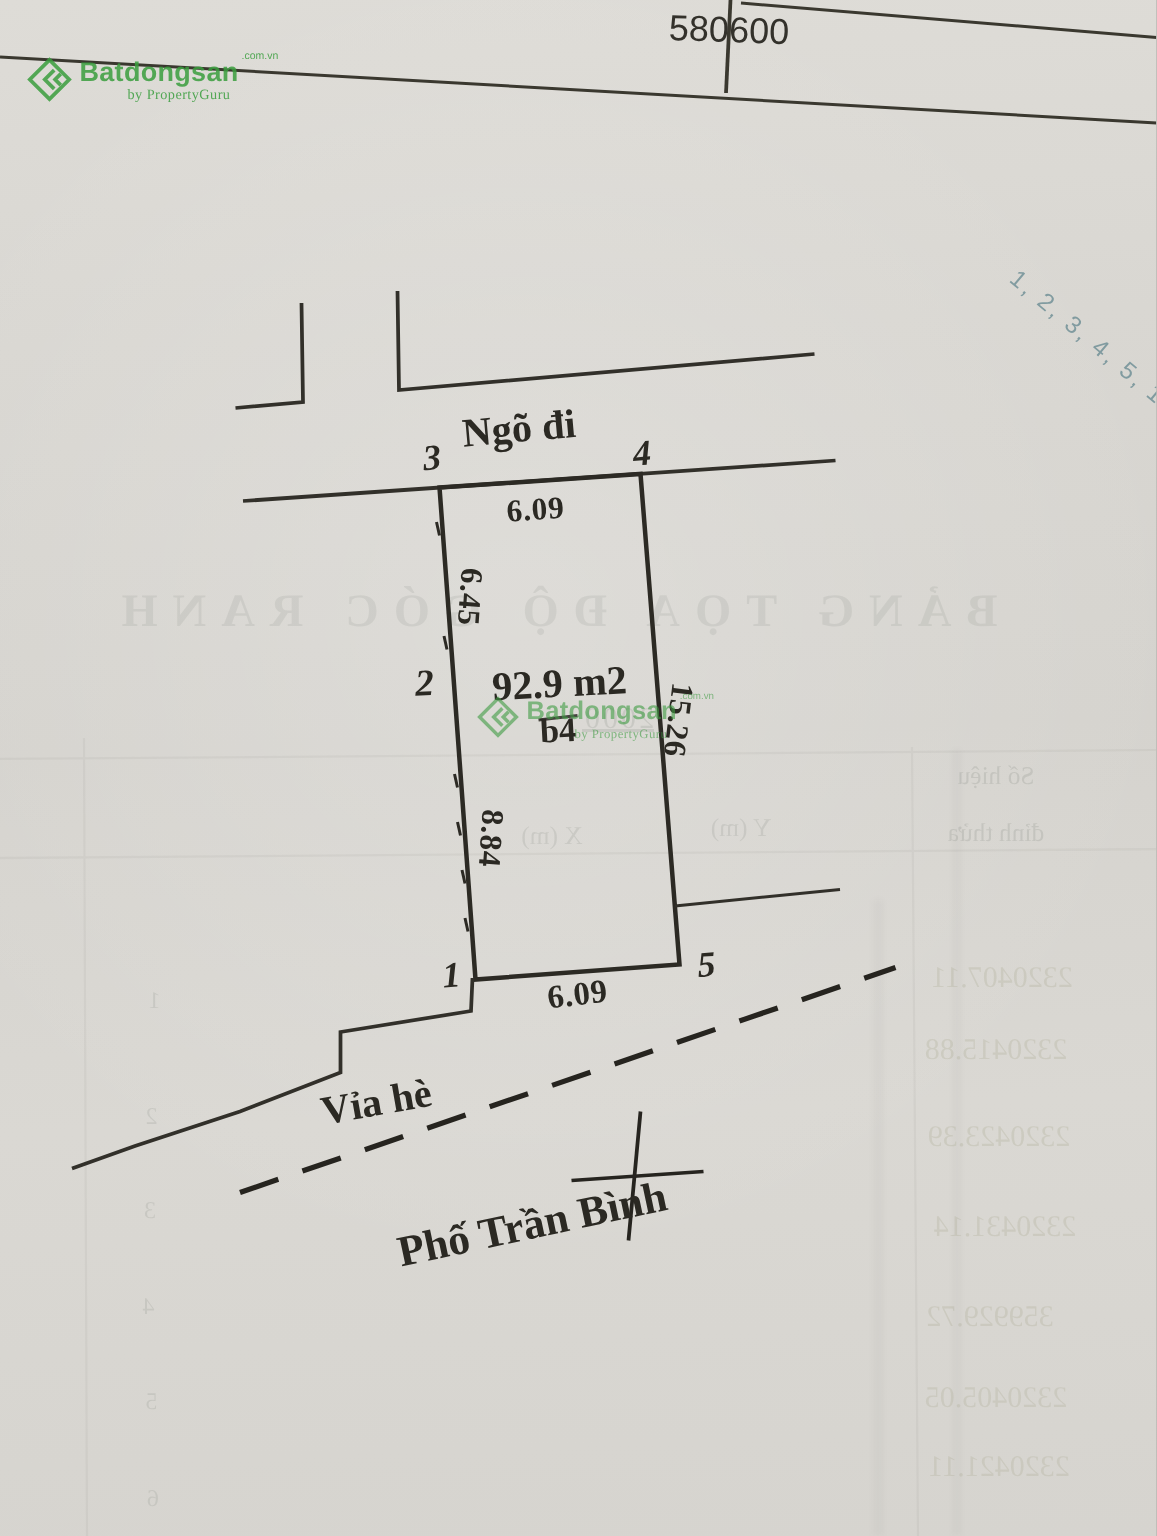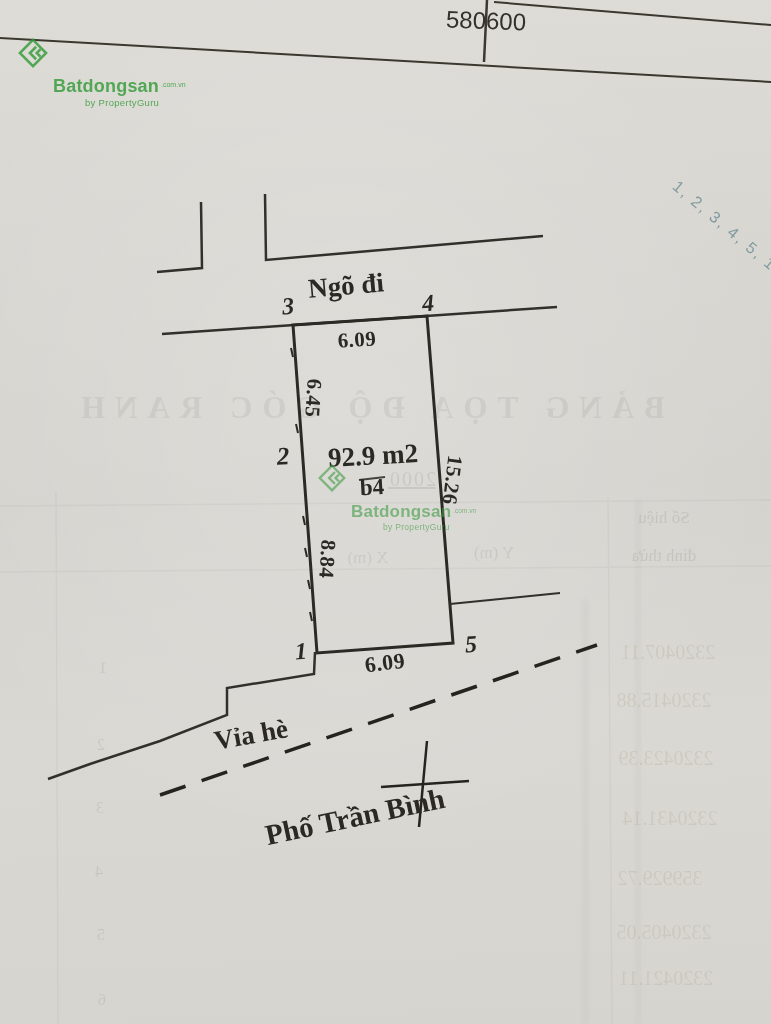--- a/index.html
+++ b/index.html
@@ -19,24 +19,24 @@
     white-space:nowrap;
     transform-origin:center;
     line-height:1;
     font-family:"Liberation Serif", serif;
   }
   .ital{font-style:italic;font-weight:700;}
   .dim{font-weight:600;letter-spacing:.5px;}
   svg.draw{position:absolute;left:0;top:0;}
   .wm{position:absolute;display:flex;align-items:flex-start;gap:5px;}
   .wm .txt{display:flex;flex-direction:column;}
-  .wm .brandrow{display:flex;align-items:center;gap:2px;margin-top:38px;}
+  .wm .brandrow{display:flex;align-items:flex-start;gap:2px;}
   .wm-brand{font-family:"Liberation Sans",sans-serif;font-weight:700;letter-spacing:.2px;}
   .wm-suffix{font-family:"Liberation Sans",sans-serif;font-weight:400;}
-  .wm-by{font-family:Liberation Sans, sans-serif;font-weight:400;letter-spacing:.3px;padding-left:32px;}
+  .wm-by{font-family:Liberation Serif, serif;font-weight:400;letter-spacing:.3px;padding-left:32px;}
   .mirror{transform:translate(-50%,-50%) scaleX(-1);}
   .bleed{position:absolute;color:#5d665c;white-space:nowrap;line-height:1;}
   .crease{position:absolute;background:rgba(40,40,40,.035);filter:blur(2px);}
 </style>
 </head>
 <body>
 
 <div class="page">
 
   <div class="bleed mirror" style="left:368px;top:407px;font-size:31px;font-weight:700;letter-spacing:10px;opacity:.10;">BẢNG TỌA ĐỘ GÓC RANH</div>

